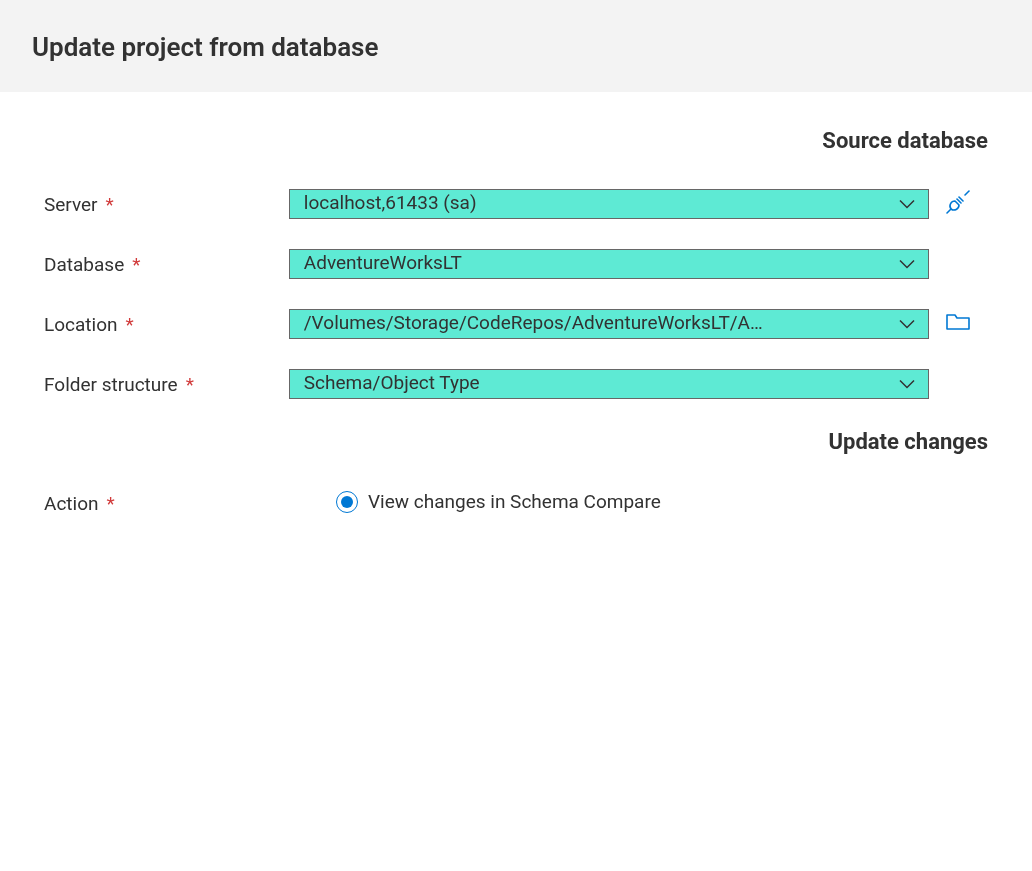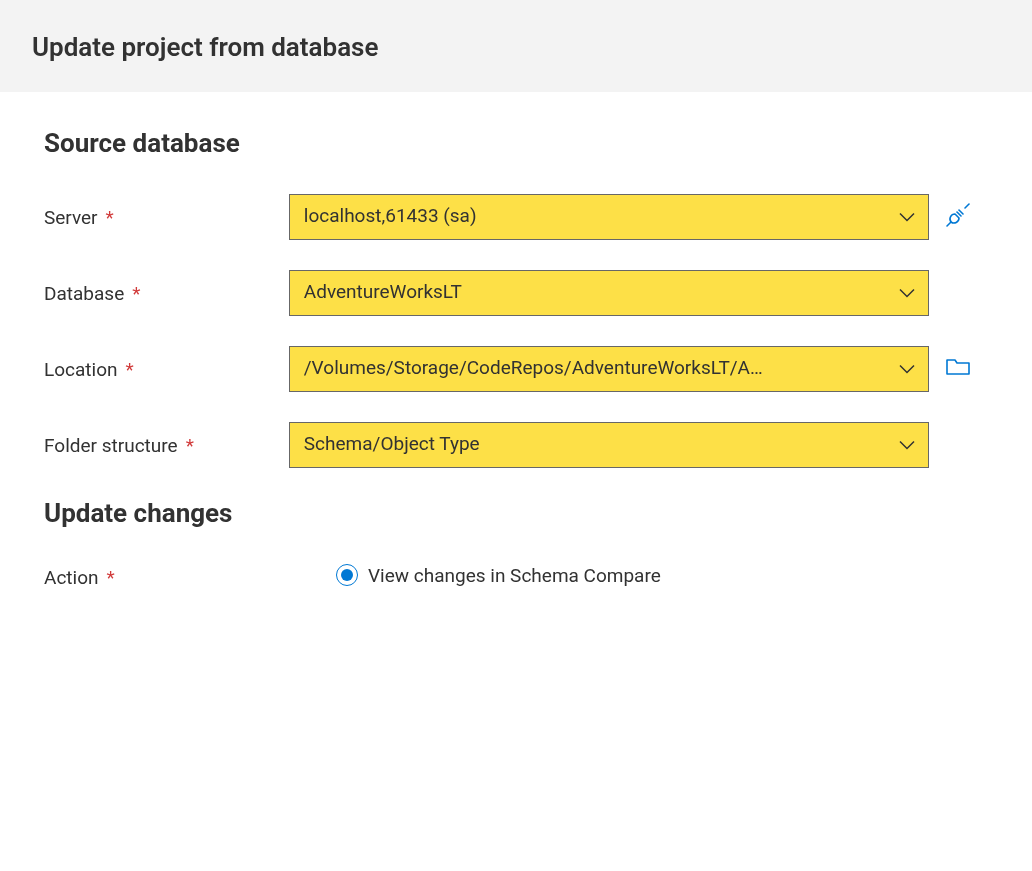--- a/index.html
+++ b/index.html
@@ -20,24 +20,25 @@
     }
     .header h1 {
       font-size: 26px;
       font-weight: 600;
       color: #323232;
     }
     .content {
       padding: 36px 44px 0 44px;
     }
     .section-title {
-      font-size: 26px;
+      font-size: 22px;
       font-weight: 700;
       color: #323232;
       margin-bottom: 36px;
+      text-align: right;
     }
     .field-row {
       display: flex;
       align-items: center;
       margin-bottom: 30px;
     }
     .field-label {
       width: 248px;
       font-size: 19px;
       color: #323232;
@@ -49,26 +50,26 @@
       color: #d13a3a;
       font-size: 19px;
     }
     .select-wrap {
       flex: 0 0 640px;
       width: 640px;
       position: relative;
     }
     .select {
       width: 100%;
-      height: 46px;
+      height: 30px;
       border: 1px solid #676767;
       padding: 0 44px 4px 14px;
       font-size: 19px;
       color: #323232;
-      background: #fde047;
+      background: #5eead4;
       display: flex;
       align-items: center;
       white-space: nowrap;
       overflow: hidden;
       text-overflow: ellipsis;
       cursor: pointer;
     }
     .select-chevron {
       position: absolute;
       right: 14px;
@@ -93,21 +94,21 @@
     .section-gap {
       margin-top: 24px;
     }
     .radio-group {
       display: flex;
       flex-direction: column;
       gap: 8px;
     }
     .radio-option {
       display: flex;
-      align-items: flex-start;
+      align-items: center;
       gap: 10px;
       cursor: pointer;
     }
     .radio-outer {
       width: 22px;
       height: 22px;
       border-radius: 50%;
       border: 1px solid #323232;
       display: flex;
       align-items: center;

